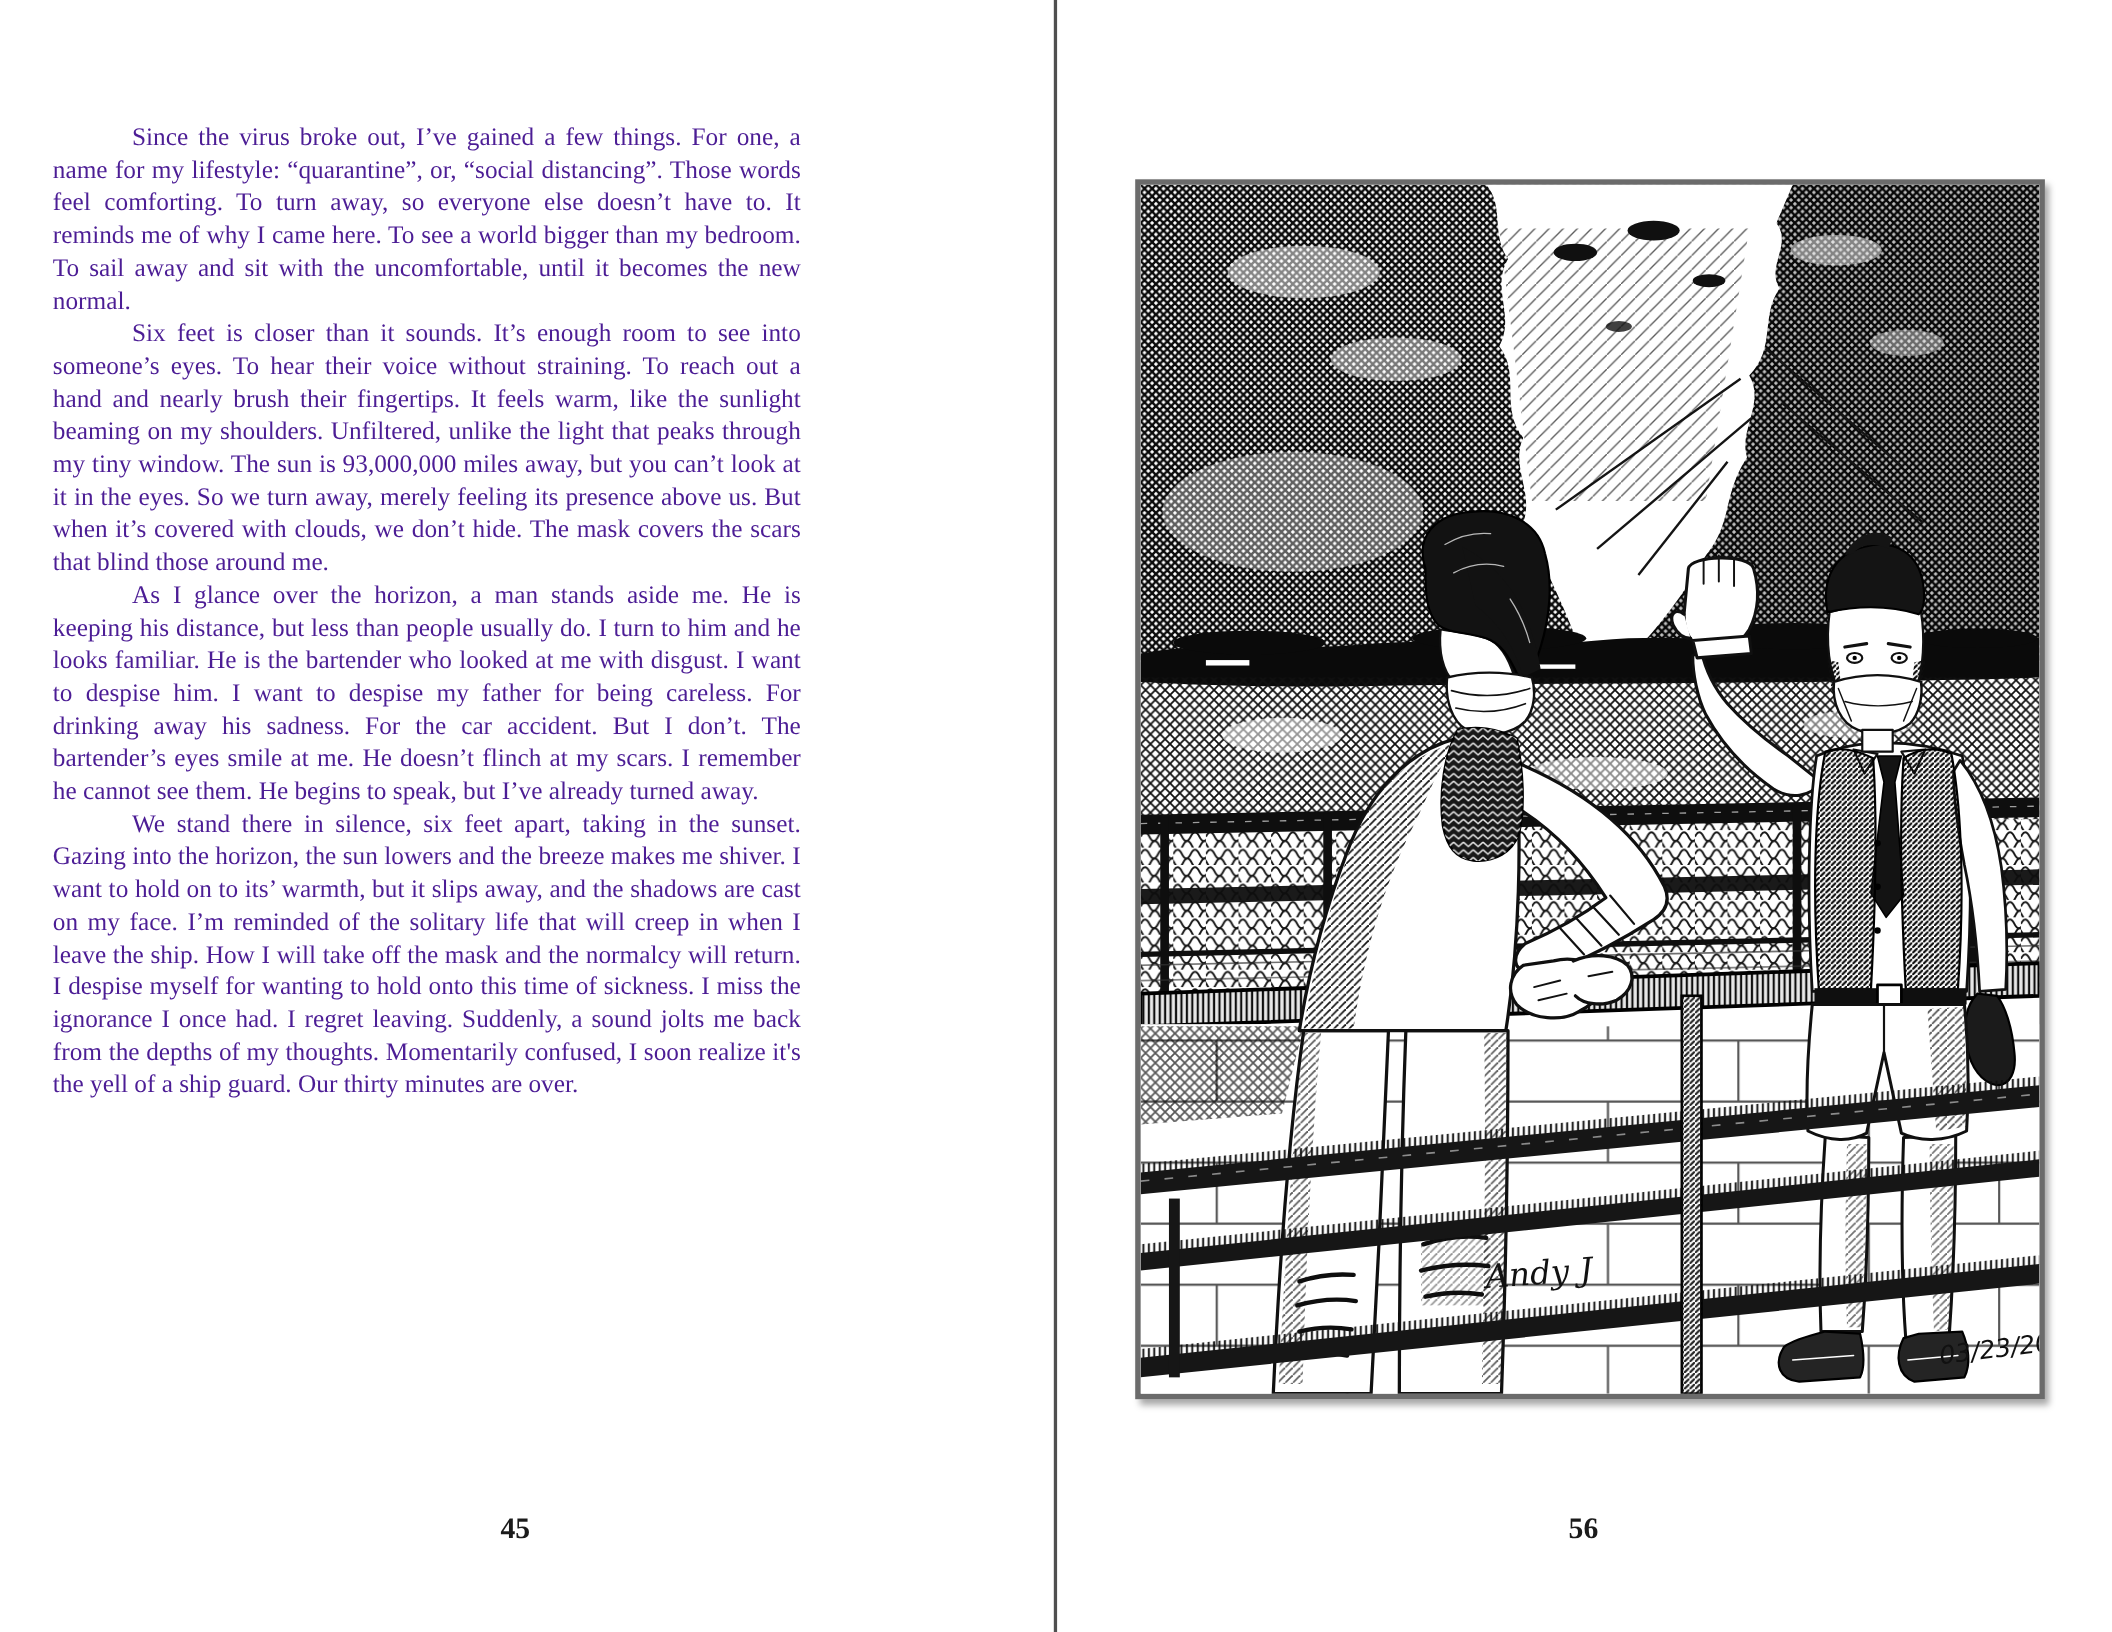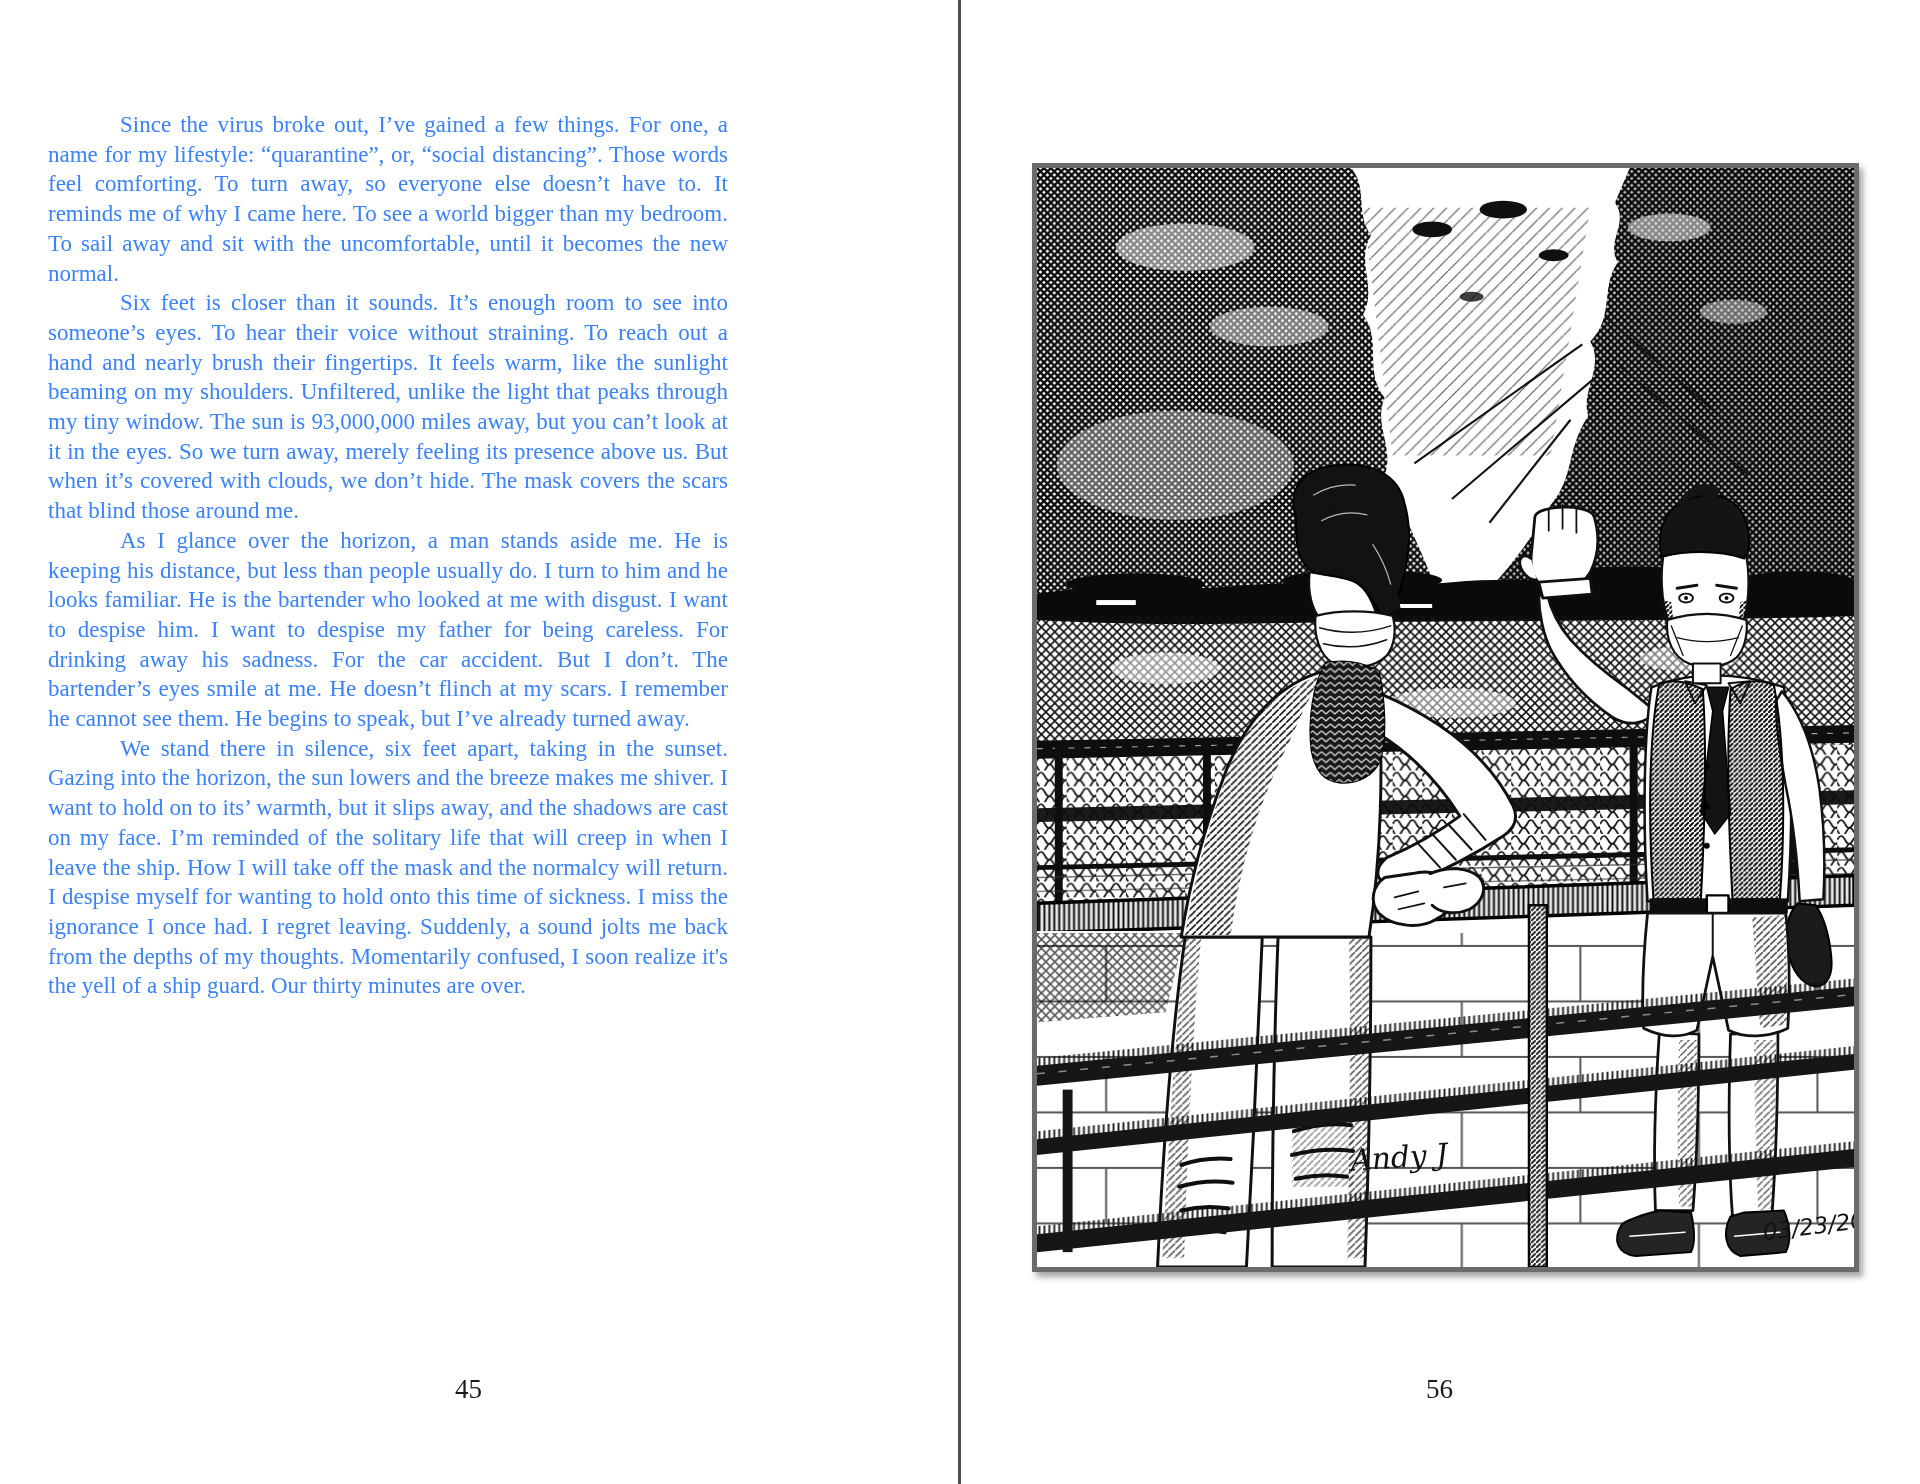--- a/index.html
+++ b/index.html
@@ -1,28 +1,28 @@
 <!DOCTYPE html>
 <html><head>
 <meta charset="utf-8">
 <style>
   html,body{margin:0;padding:0;}
   body{width:1920px;height:1484px;position:relative;background:#ffffff;overflow:hidden;}
 
   .text-col{
     position:absolute;left:48px;top:110px;width:680px;
     font-family:"Liberation Serif", serif;
-    font-size:23px;line-height:29.7px;color:#3b82f6;
+    font-size:23px;line-height:29.7px;color:#4c1d95;
     text-align:justify;
   }
   .text-col p{margin:0;text-indent:72px;}
 
   .pagenum{
     position:absolute;font-family:"Liberation Serif", serif;
-    font-size:27px;color:#1b1b1b;
+    font-size:27px;color:#1b1b1b;font-weight:bold;
   }
   .pn-left{left:455px;top:1374px;}
   .pn-right{left:1426px;top:1374px;}
 
   .divider{position:absolute;left:958px;top:0;width:3px;height:1484px;background:#4f4f4f;}
 
   .illus{
     position:absolute;left:1032px;top:163px;width:827px;height:1109px;
     box-sizing:border-box;border:5px solid #6b6b6b;background:#fff;
     box-shadow:4px 5px 6px rgba(0,0,0,0.35);

